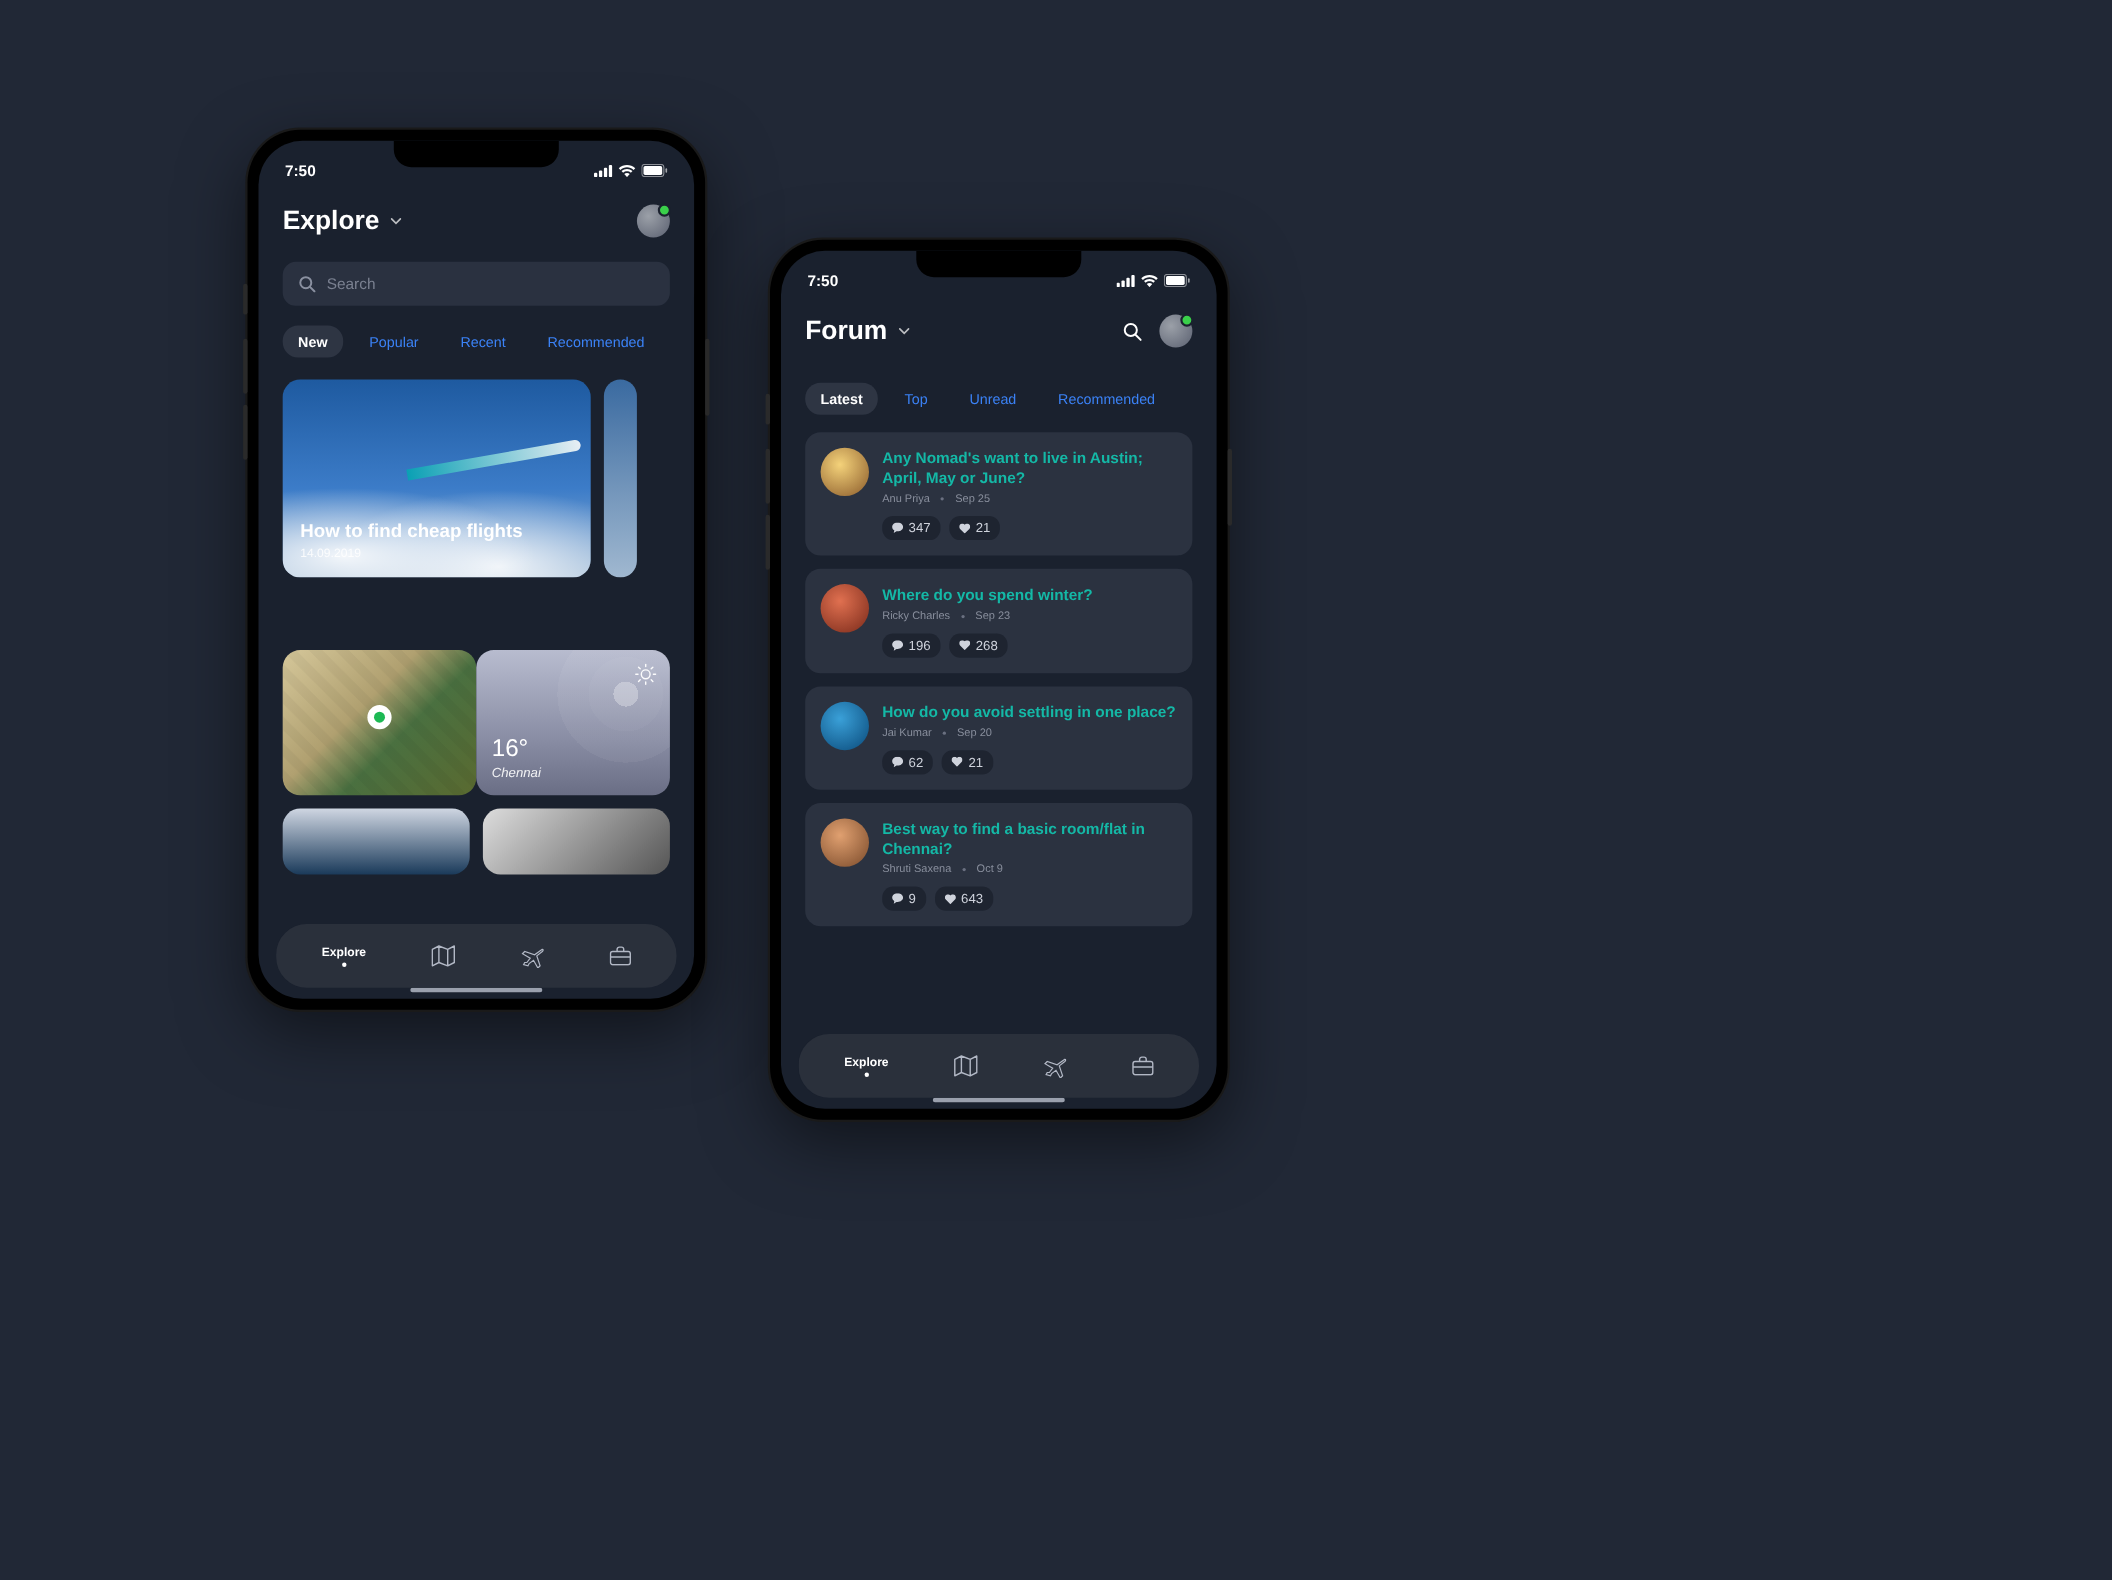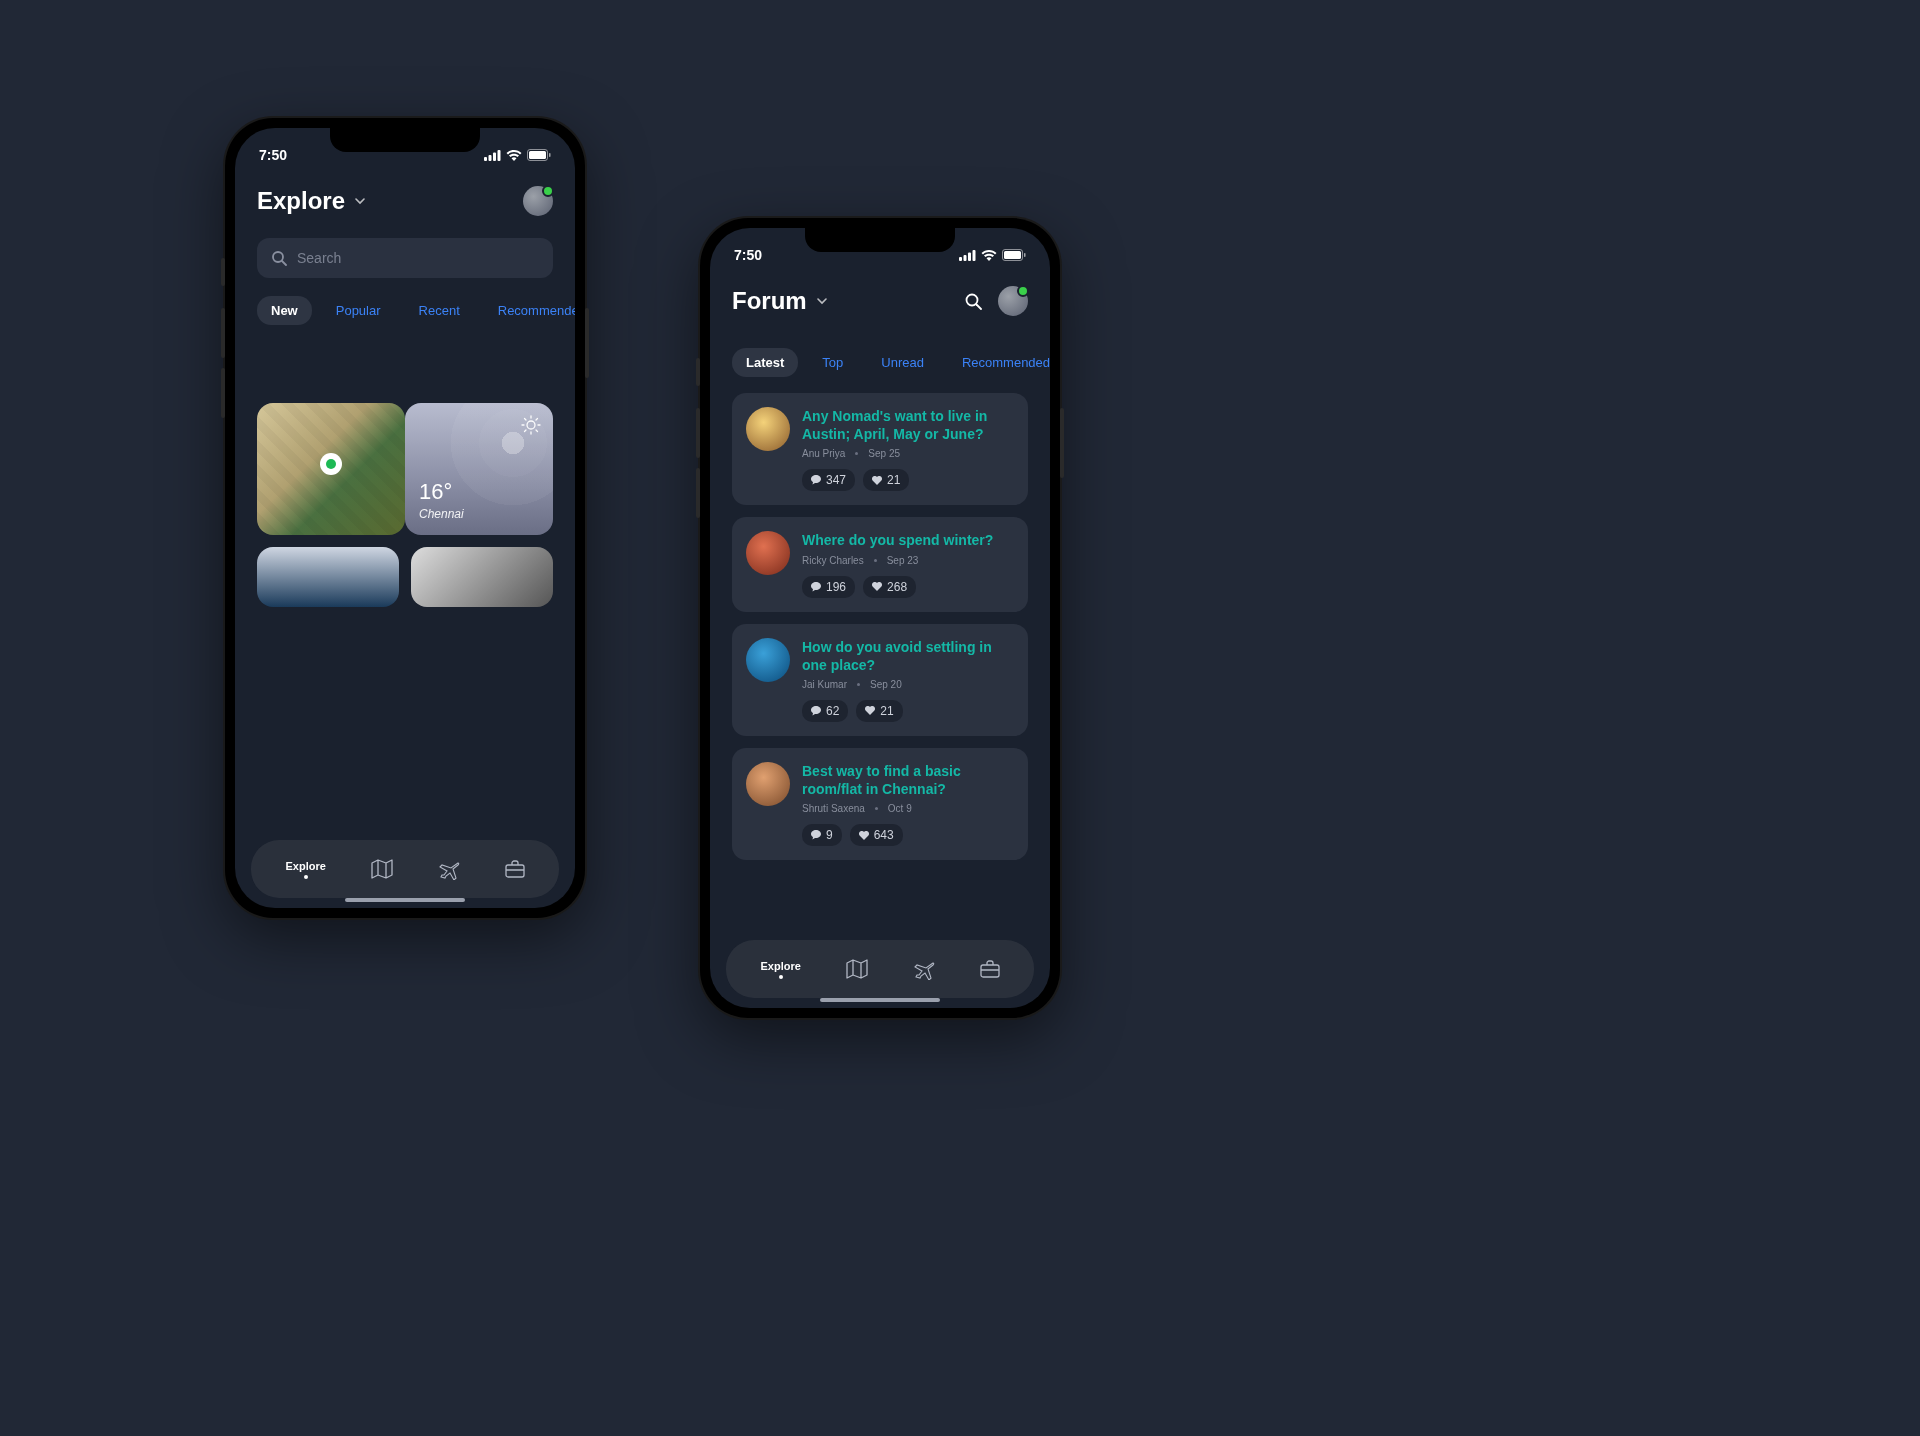--- a/index.html
+++ b/index.html
@@ -1,20 +1,20 @@
 <!DOCTYPE html>
 <html><head>
 <meta charset="utf-8">
 <style>
 * { margin: 0; padding: 0; box-sizing: border-box; font-family: -apple-system, BlinkMacSystemFont, 'Segoe UI', sans-serif; }
 body { background: #212836; width: 1920px; height: 1436px; position: relative; }
 
 .phone {
   position: absolute;
-  width: 360px;
+  width: 416px;
   background: #000;
   border-radius: 48px;
   padding: 10px;
   box-shadow: 0 0 0 2px #1a1a1a, 0 20px 60px rgba(0,0,0,0.5);
 }
 .phone-left { left: 225px; top: 118px; height: 800px; }
 .phone-right { left: 700px; top: 218px; height: 800px; }
 
 .side-btn { position: absolute; background: #2a2a2a; border-radius: 2px; }
 .side-left-1 { left: -4px; top: 140px; width: 4px; height: 28px; }
@@ -257,20 +257,29 @@
       <input class="search-input" placeholder="Search" style="">
     </div>
 
     <div class="tabs">
       <div class="tab active">New</div>
       <div class="tab">Popular</div>
       <div class="tab">Recent</div>
       <div class="tab">Recommended</div>
     </div>
 
+    <div class="cards-row">
+      <div class="feature-card">
+        <div class="clouds"></div>
+        <div class="wing"></div>
+        <div class="feature-title">How to find cheap flights</div>
+        <div class="feature-date">14.09.2019</div>
+      </div>
+      <div class="peek-card"></div>
+    </div>
 
     <div class="grid2">
       <div class="sq-card map-card">
         <div class="pin"></div>
       </div>
       <div class="sq-card weather-card">
         <div class="sun-radial"></div>
         <svg class="sun-icon" width="20" height="20" viewBox="0 0 20 20">
             <circle cx="10" cy="10" r="4" stroke="#fff" stroke-width="1.3" fill="none"></circle>
             <g stroke="#fff" stroke-width="1.3" stroke-linecap="round">

